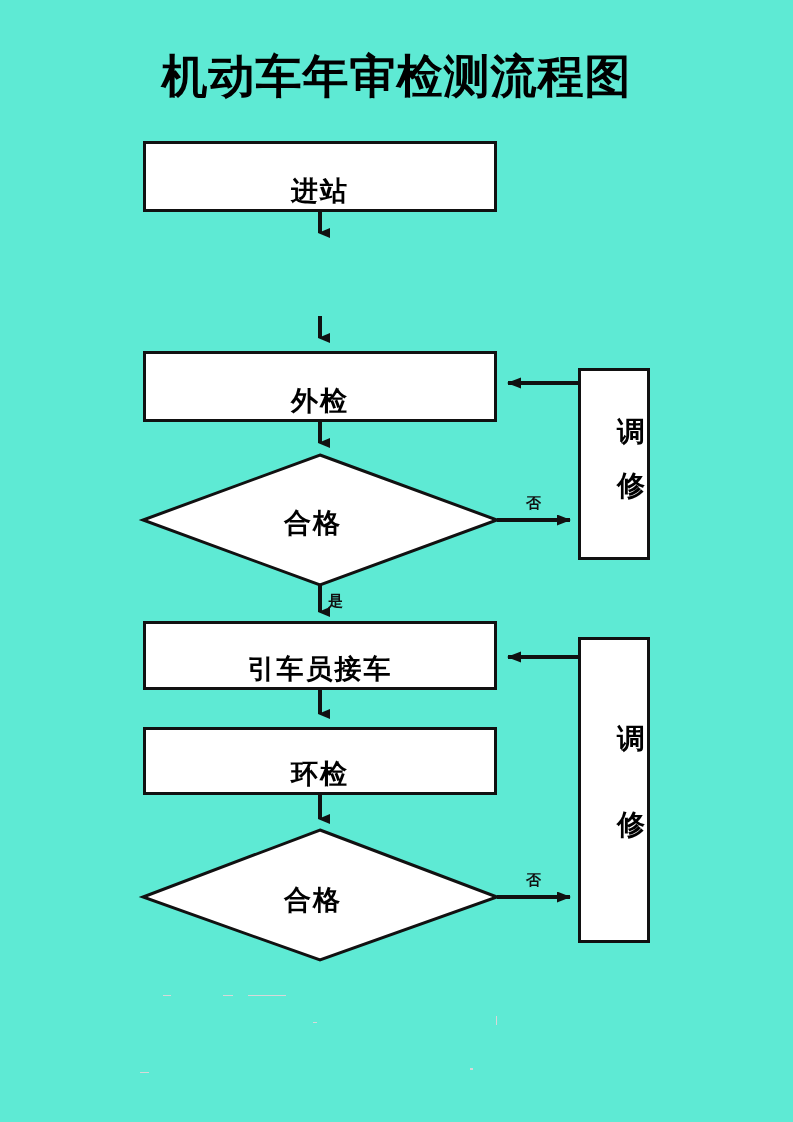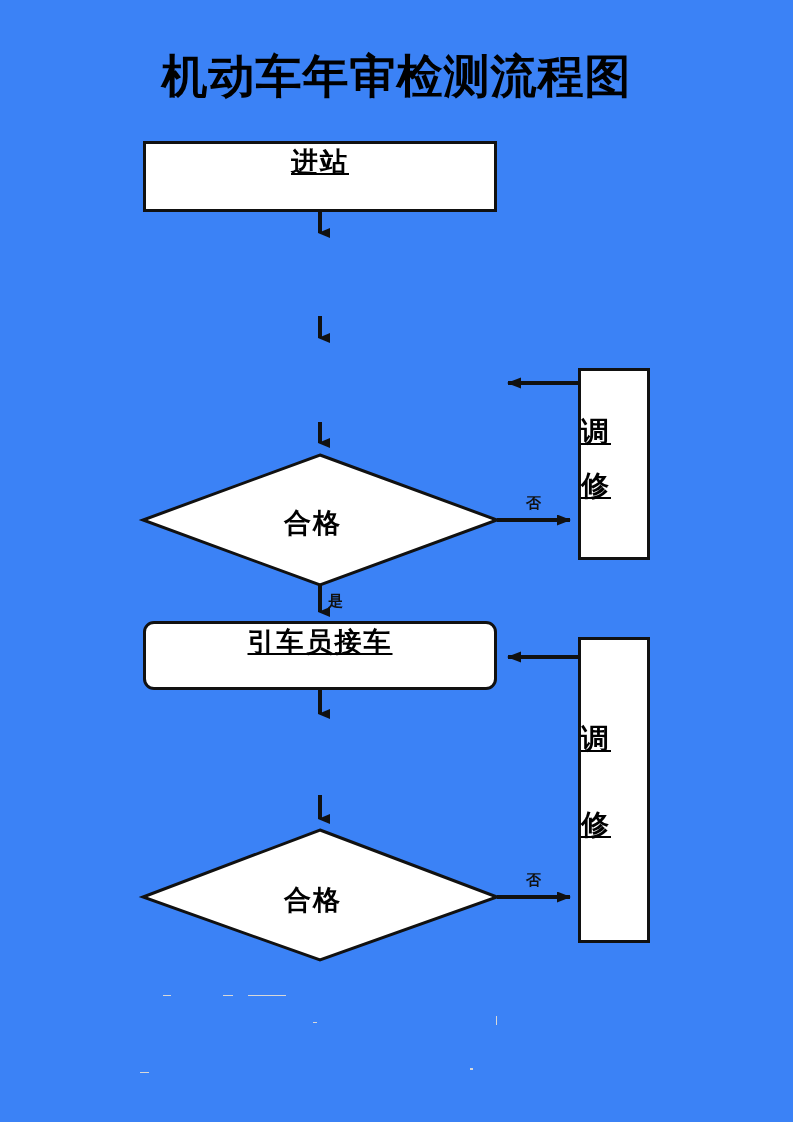--- a/index.html
+++ b/index.html
@@ -7,21 +7,21 @@
     padding: 0;
     background: #ffffff;
   }
   body {
     font-family: "DejaVu Sans", "Liberation Sans", sans-serif;
   }
   #page {
     position: relative;
     width: 793px;
     height: 1122px;
-    background: #3b82f6;
+    background: #5eead4;
     overflow: hidden;
   }
   #diagram-title {
     position: absolute;
     left: 0;
     top: 48px;
     width: 793px;
     text-align: center;
     font-size: 46px;
     line-height: 56px;
@@ -36,24 +36,23 @@
     top: 0;
     width: 793px;
     height: 1122px;
   }
   .node {
     position: absolute;
     box-sizing: border-box;
     border: 3px solid #111111;
     background: #ffffff;
     display: flex;
-    align-items: flex-start;
+    align-items: flex-end;
     justify-content: center;
     color: #000000;
-    text-decoration: underline;
   }
   .node .node-label {
     font-size: 27px;
     font-weight: 700;
     letter-spacing: 2px;
     font-family: "DejaVu Serif", "Liberation Serif", serif;
     white-space: nowrap;
   }
   .node.vertical {
     flex-direction: column;
@@ -141,32 +140,38 @@
     <polygon points="320,830 497,897 320,960 143,897" fill="#ffffff" stroke="#111111" stroke-width="3"></polygon>
   </svg>
 
   <div class="flow-layer">
 
     <div class="node" style="left:143px; top:141px; width:354px; height:71px;">
       <span class="node-label">进站</span>
     </div>
 
 
+    <div class="node" style="left:143px; top:351px; width:354px; height:71px;">
+      <span class="node-label">外检</span>
+    </div>
 
     <div class="decision-label" style="left:284px; top:505px;">合格</div>
 
     <div class="node vertical" style="left:578px; top:368px; width:72px; height:192px;">
       <span class="node-label">调</span>
       <span class="node-label">修</span>
     </div>
 
-    <div class="node" style="left:143px; top:621px; width:354px; height:69px;border-radius:11px;">
+    <div class="node" style="left:143px; top:621px; width:354px; height:69px;">
       <span class="node-label">引车员接车</span>
     </div>
 
+    <div class="node" style="left:143px; top:727px; width:354px; height:68px;">
+      <span class="node-label">环检</span>
+    </div>
 
     <div class="decision-label" style="left:284px; top:882px;">合格</div>
 
     <div class="node vertical" style="left:578px; top:637px; width:72px; height:306px; padding:56px 0 72px 0;">
       <span class="node-label">调</span>
       <span class="node-label">修</span>
     </div>
 
     <div class="edge-label" style="left:526px; top:494px;">否</div>
     <div class="edge-label" style="left:328px; top:592px;">是</div>

